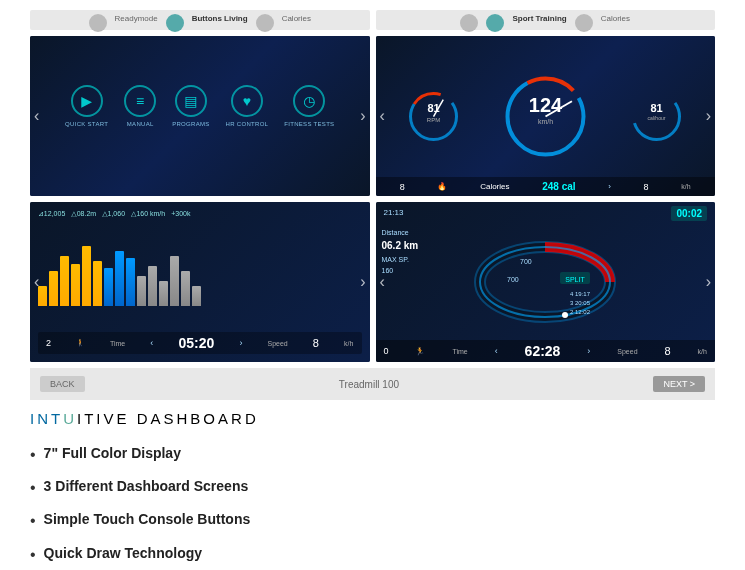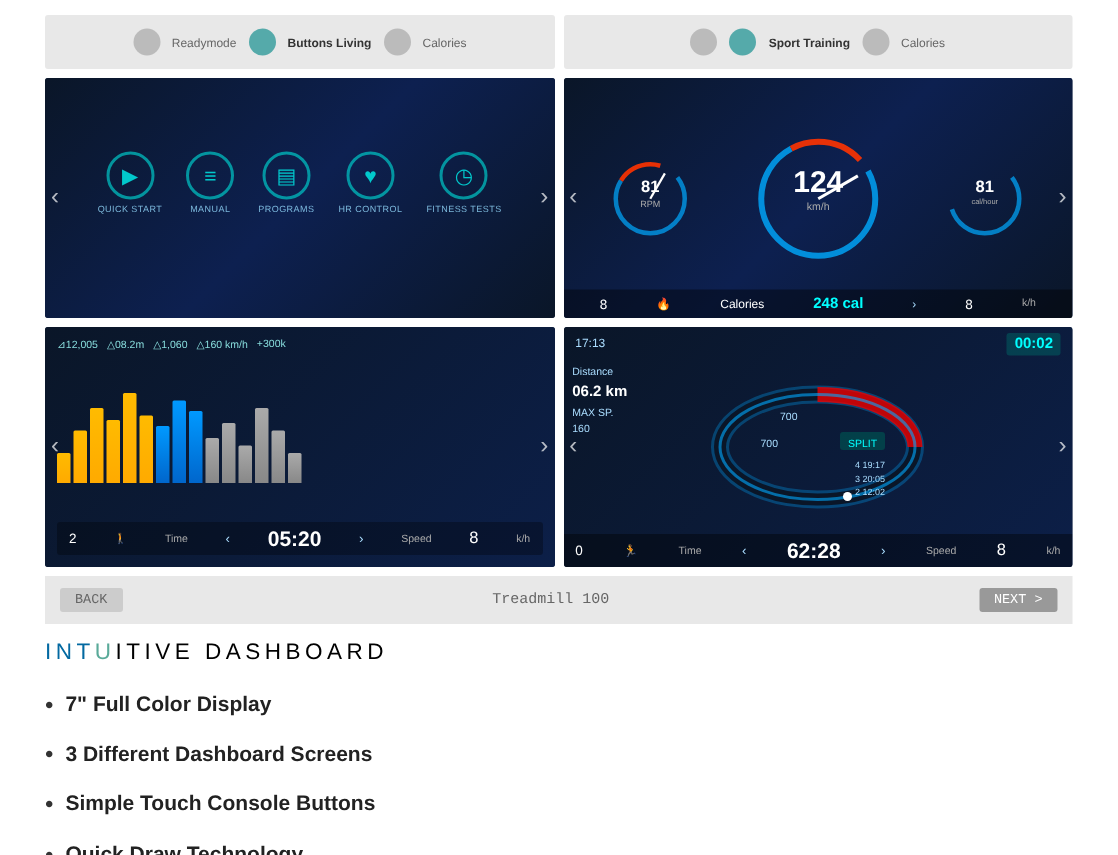--- a/index.html
+++ b/index.html
@@ -45,24 +45,23 @@
     
     .thumb-bar {
       display: grid;
       grid-template-columns: 1fr 1fr;
       gap: 6px;
       margin-bottom: 6px;
     }
 
     .thumb-item {
       background: #e8e8e8;
-      height: 36px;
+      height: 20px;
       border-radius: 2px;
       display: flex;
-      align-items: center;
       justify-content: center;
       gap: 8px;
       padding: 4px 8px;
     }
 
     .thumb-icon {
       width: 18px;
       height: 18px;
       border-radius: 50%;
       background: #bbb;
@@ -161,21 +160,20 @@
     .bottom-bar {
       background: #e8e8e8;
       height: 20px;
       display: flex;
       align-items: center;
       justify-content: space-between;
       padding: 16px 10px;
       font-size: 10px;
       color: #555;
       margin-bottom: 10px;
-      font-family: Liberation Mono, monospace;
     }
 
     .section-indicator {
       background: #ccc;
       padding: 3px 10px;
       font-size: 9px;
       color: #666;
       border-radius: 2px;
     }
 
@@ -376,21 +374,21 @@
         </div>
       </div>
       <div class="nav-arrow left">‹</div>
       <div class="nav-arrow right">›</div>
     </div>
 
     <div class="gallery-item">
       <div class="dash-img dash4">
 
         <div style="position:absolute;top:6px;left:8px;color:#adf;font-size:8px;">
-          <span>17:13</span>
+          <span>21:13</span>
         </div>
         <div style="position:absolute;top:4px;right:8px;background:rgba(0,100,100,0.5);padding:2px 5px;border-radius:2px;color:#0ff;font-size:10px;font-weight:bold;">00:02</div>
 
         <svg width="160" height="100" viewBox="0 0 160 100">
 
           <ellipse cx="80" cy="50" rx="65" ry="35" fill="none" stroke="#0af" stroke-width="12" opacity="0.3"></ellipse>
 
           <ellipse cx="80" cy="50" rx="65" ry="35" fill="none" stroke="#0a1628" stroke-width="8"></ellipse>
 
           <path d="M 80 15 A 65 35 0 0 1 145 50" fill="none" stroke="#e00" stroke-width="10" opacity="0.8"></path>

